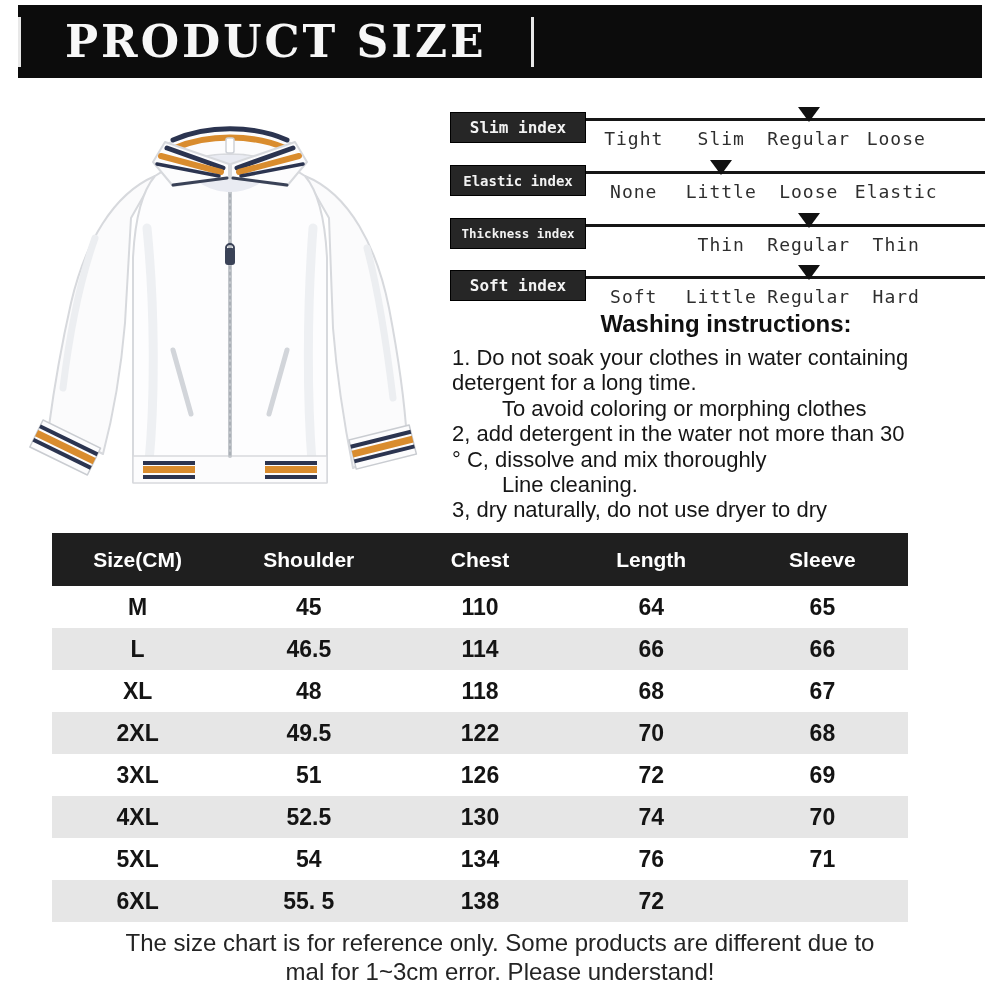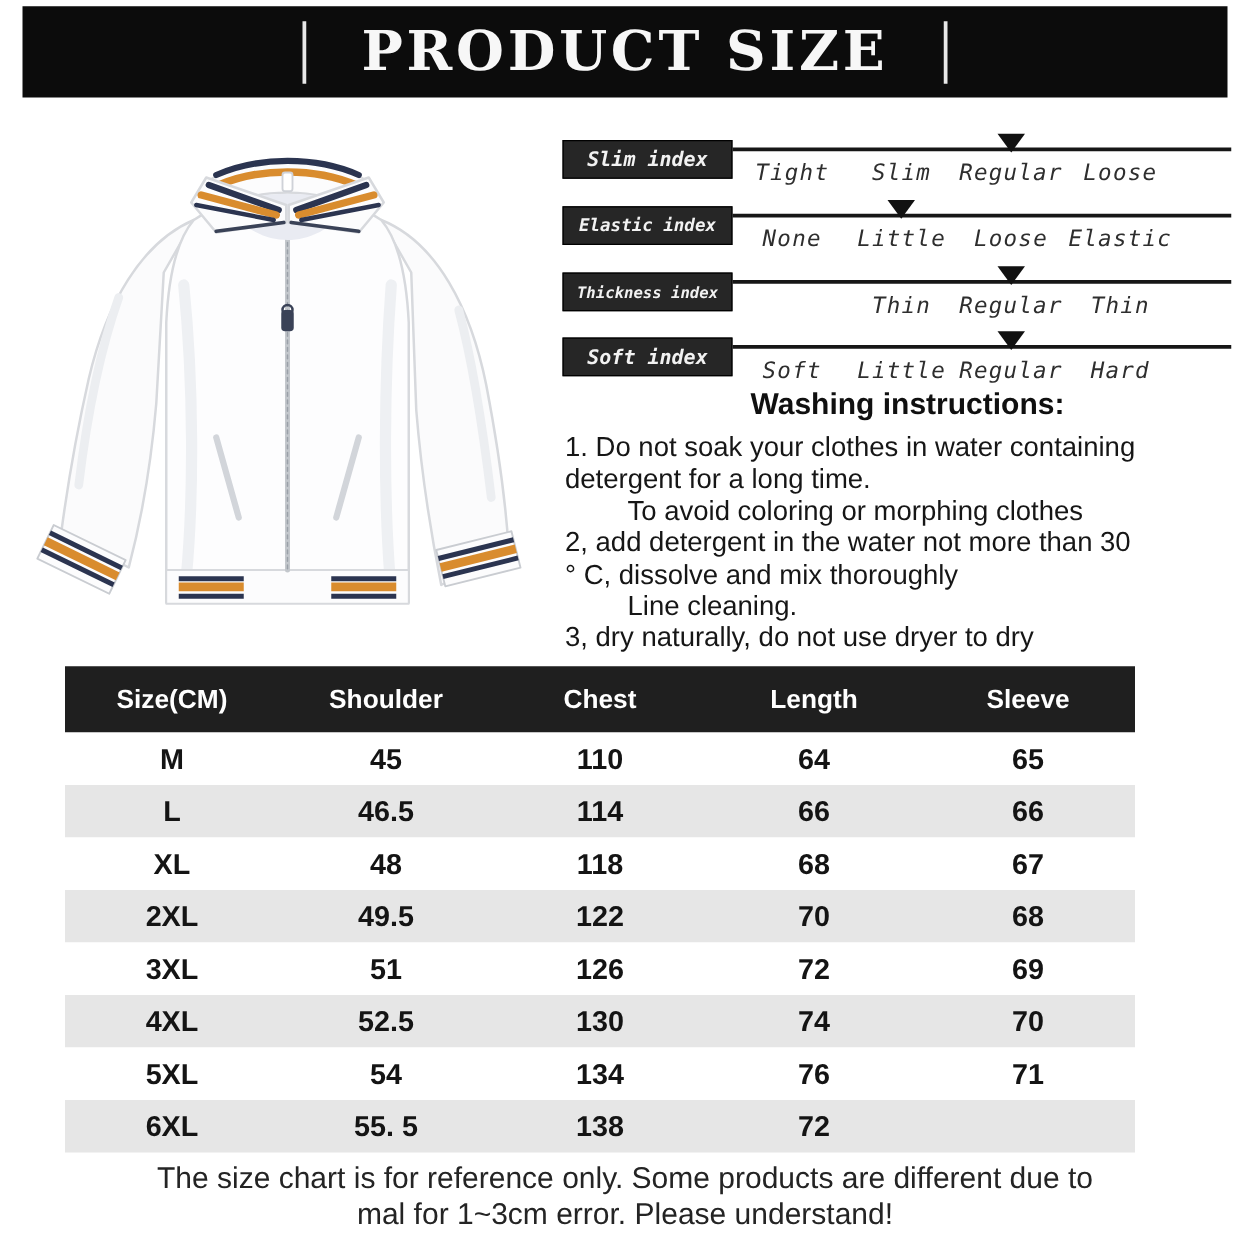--- a/index.html
+++ b/index.html
@@ -1,30 +1,30 @@
 <!DOCTYPE html>
 <html><head>
 <meta charset="utf-8">
 <style>
   html,body{margin:0;padding:0;background:#fff;}
   .page{position:relative;width:1000px;height:1000px;background:#fff;overflow:hidden;
         font-family:"Liberation Sans",sans-serif;}
 
   
   .banner{position:absolute;left:18px;top:5px;width:964px;height:73px;background:#0c0c0c;
-          display:flex;align-items:center;justify-content:center;gap:44px;}
+          display:flex;align-items:center;justify-content:flex-start;gap:44px;}
   .banner .vbar{width:3px;height:50px;background:#e8e8e8;}
   .banner h1{margin:0;color:#f7f7f7;font-family:"DejaVu Serif",serif;font-weight:bold;
              font-size:44px;letter-spacing:3px;white-space:nowrap;}
 
   
   .jacket{position:absolute;left:15px;top:98px;width:430px;height:420px;}
 
   
-  .idx-row{position:absolute;left:450px;width:535px;height:48px;font-style:italic;}
+  .idx-row{position:absolute;left:450px;width:535px;height:48px;}
   #idx0{top:109px}#idx1{top:162px}#idx2{top:215px}#idx3{top:267px}
   .idx-box{position:absolute;left:0;top:3px;width:136px;height:31px;background:#262626;
            color:#f2f2f2;display:flex;align-items:center;justify-content:center;
            font-family:"DejaVu Sans Mono",monospace;font-weight:bold;border:1px solid #000;box-sizing:border-box;}
   #idx0 .idx-box{font-size:16px}#idx1 .idx-box{font-size:14px}
   #idx2 .idx-box{font-size:12.5px}#idx3 .idx-box{font-size:16px}
   .idx-line{position:absolute;left:136px;top:9px;width:399px;height:3px;background:#161616;}
   .idx-arrow{position:absolute;top:-2px;width:0;height:0;
              border-left:11px solid transparent;border-right:11px solid transparent;
              border-top:15px solid #111;}

